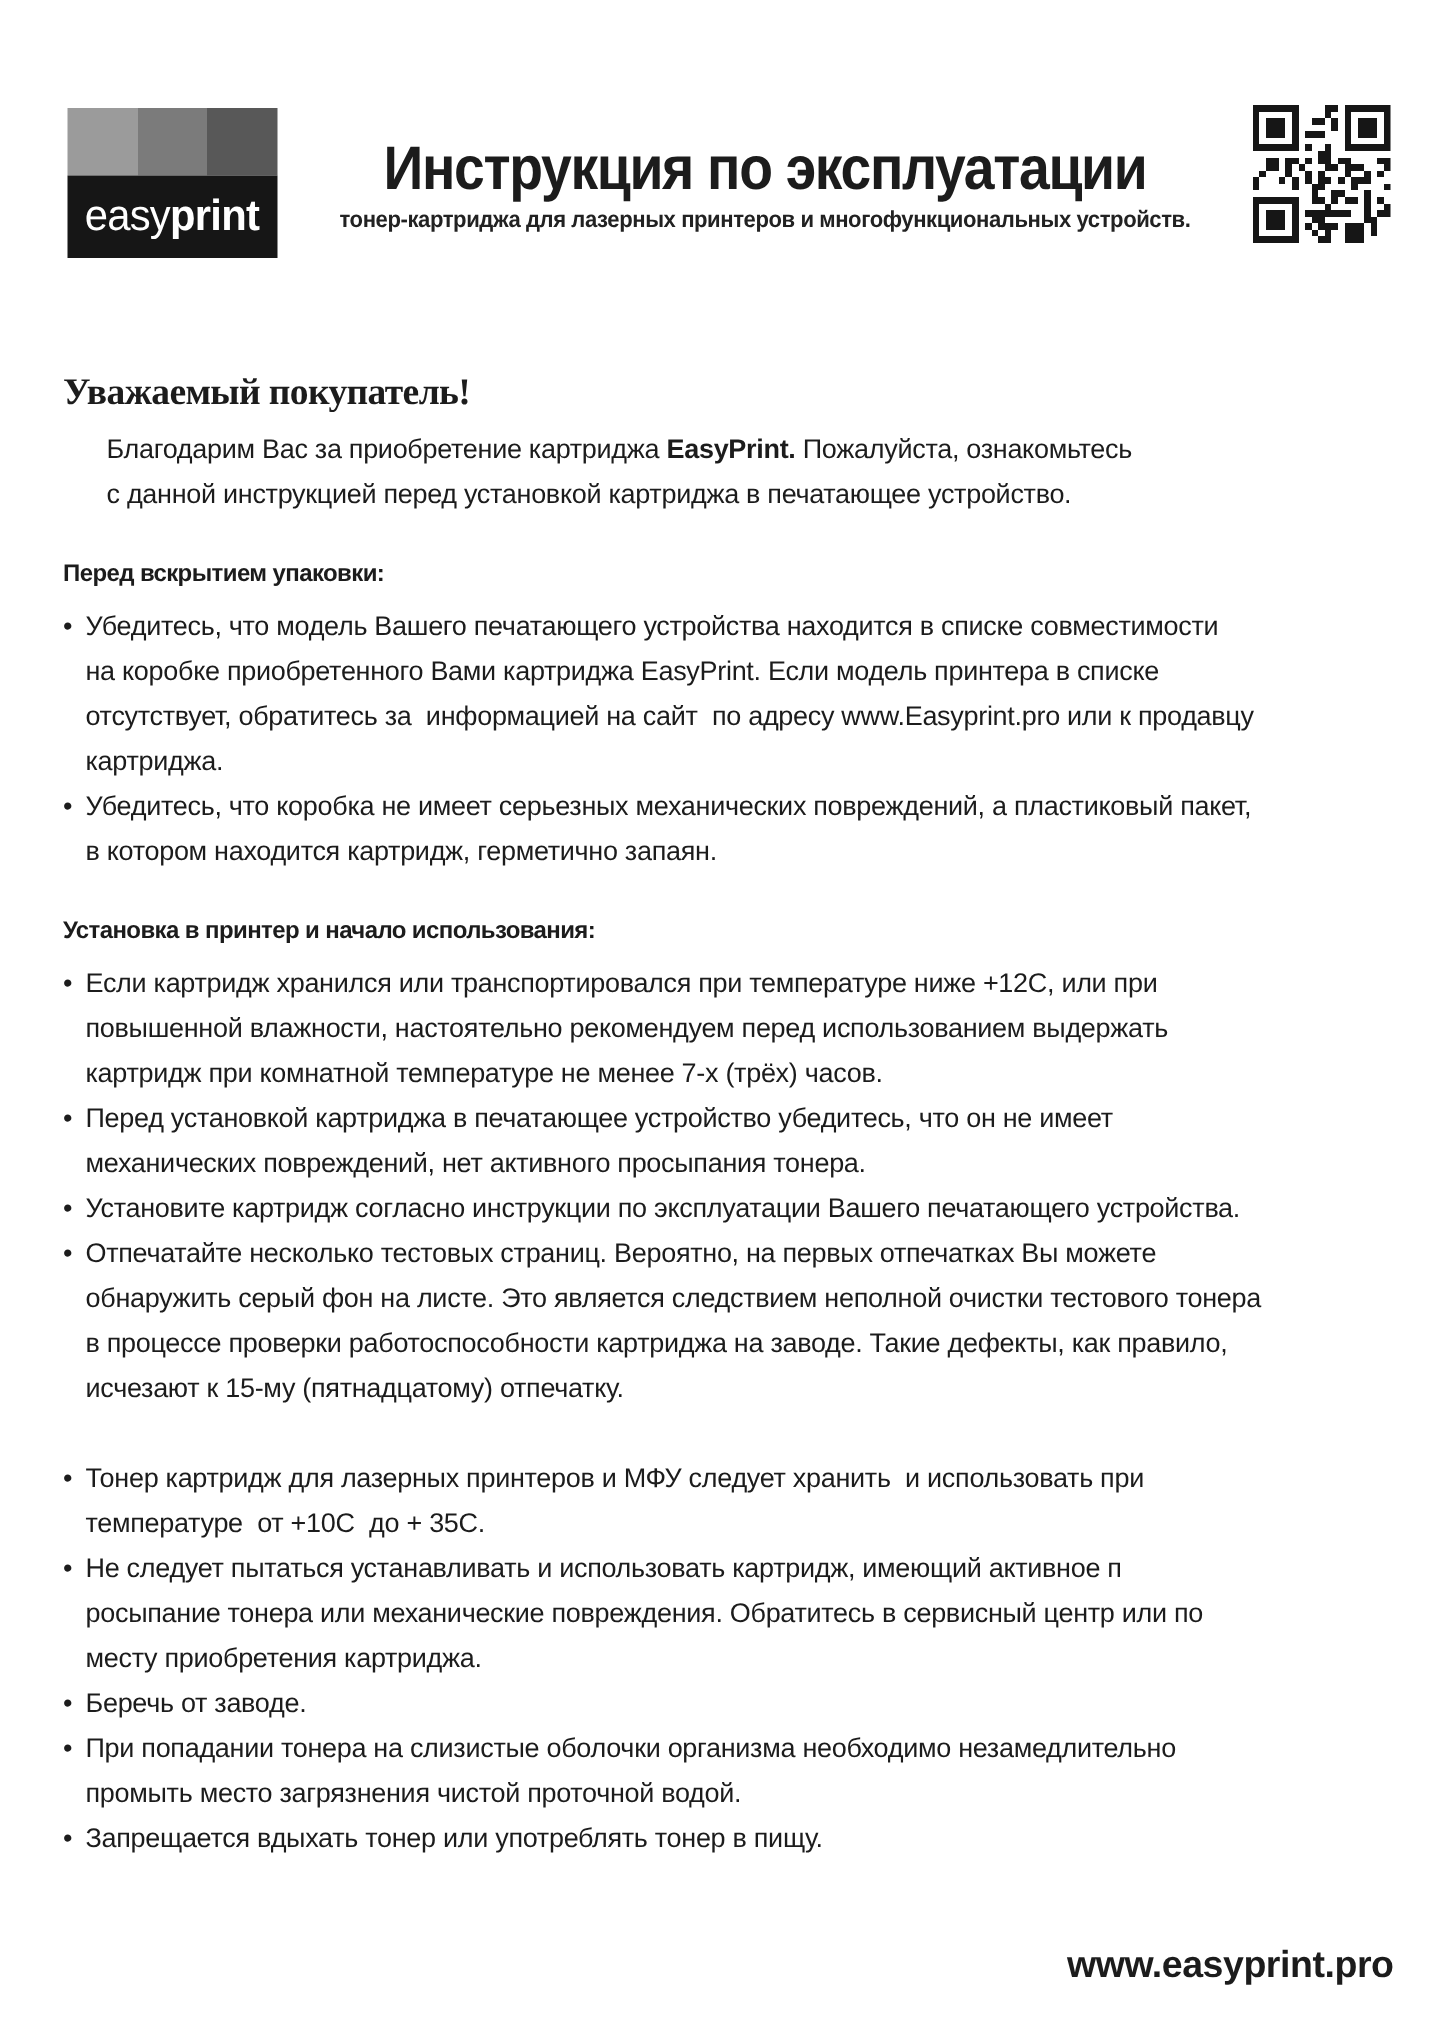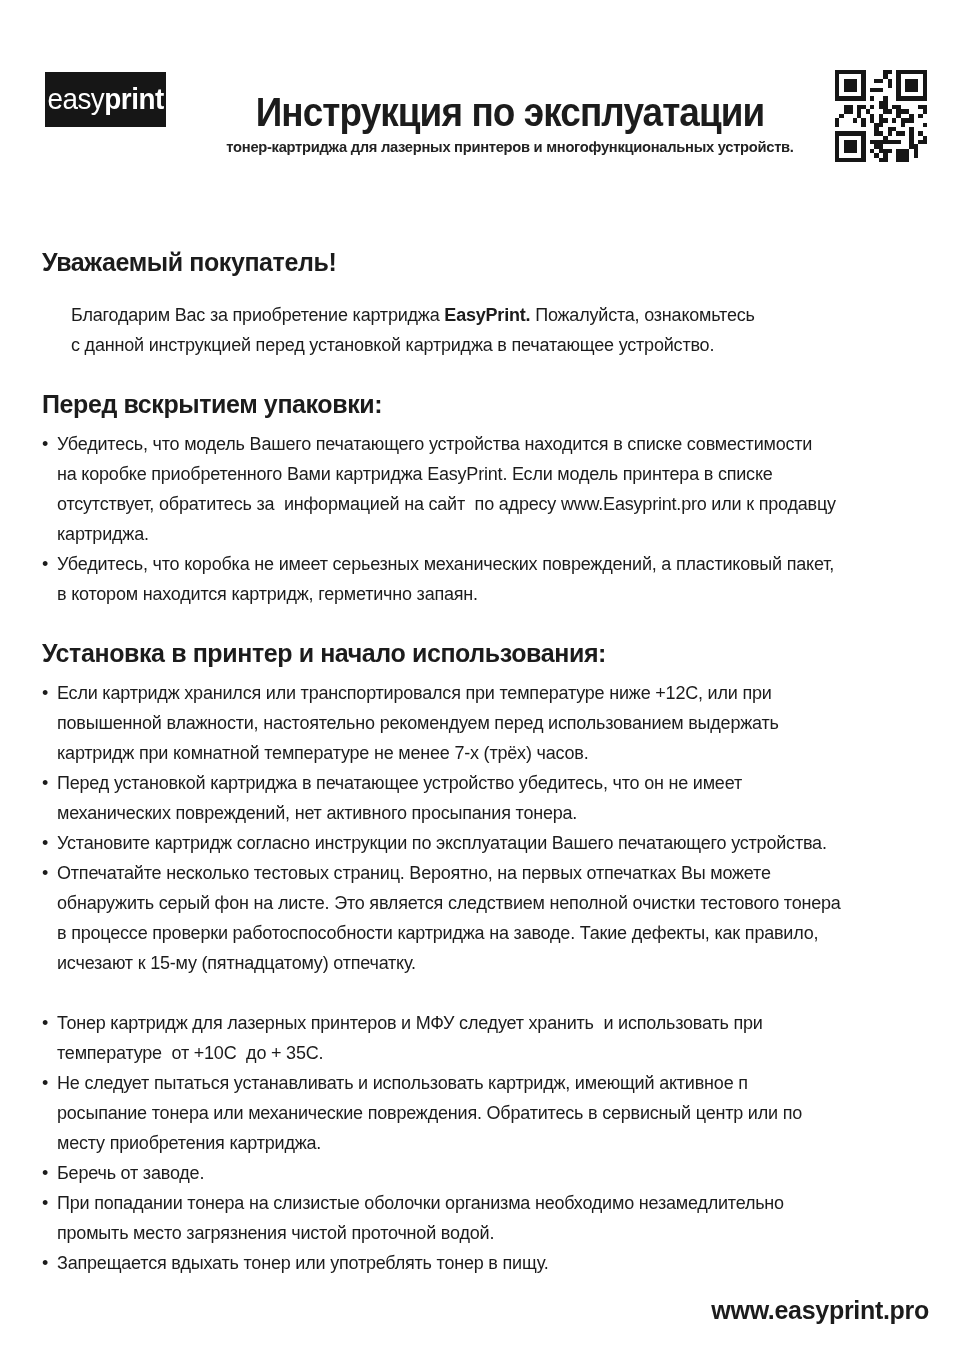--- a/index.html
+++ b/index.html
@@ -13,21 +13,21 @@
   }
   .page { position: absolute; inset: 0; }
 
   
   .header {
     position: absolute; top: 72px; left: 45px; right: 33px;
     display: flex; align-items: flex-start;
   }
   .logo {
     width: 140px; height: 100px; flex: 0 0 auto;
-    display: flex; 
+    display: flex; flex-direction: column;
   }
   .logo-squares { display: flex; height: 45px; }
   .logo-squares .sq { flex: 1; }
   .sq1 { background: #9b9b9b; }
   .sq2 { background: #7b7b7b; }
   .sq3 { background: #585858; }
   .logo-bottom {
     height: 55px; background: #161616;
     display: flex; align-items: center; justify-content: center;
   }
@@ -50,32 +50,33 @@
   }
 
   .qr { width: 92px; height: 92px; flex: 0 0 auto; margin-top: -2px; }
   .qr svg { width: 100%; height: 100%; display: block; }
 
   
   .content { position: absolute; top: 248px; left: 42px; right: 20px; }
 
   .intro-heading {
     font-size: 25px; font-weight: bold; letter-spacing: -0.4px;
-    margin-bottom: 23px;
+    margin-bottom: 8px;
+    font-family: Liberation Serif, serif;
   }
   .intro-text {
     font-size: 18px; line-height: 30px; letter-spacing: -0.2px;
     white-space: pre-line;
     margin-left: 29px;
   }
   .intro-text b { font-weight: bold; }
 
   .section { margin-top: 30px; }
   .section-heading {
-    font-size: 25px; font-weight: bold; letter-spacing: -0.4px;
+    font-size: 16px; font-weight: bold; letter-spacing: -0.4px;
     margin-bottom: 10px;
   }
   ul.bullets { list-style: none; }
   ul.bullets li { display: flex; align-items: flex-start; }
   .dot {
     width: 15px; flex: 0 0 auto;
     font-size: 18px; line-height: 30px;
   }
   .btxt {
     font-size: 18px; line-height: 30px; letter-spacing: -0.2px;

